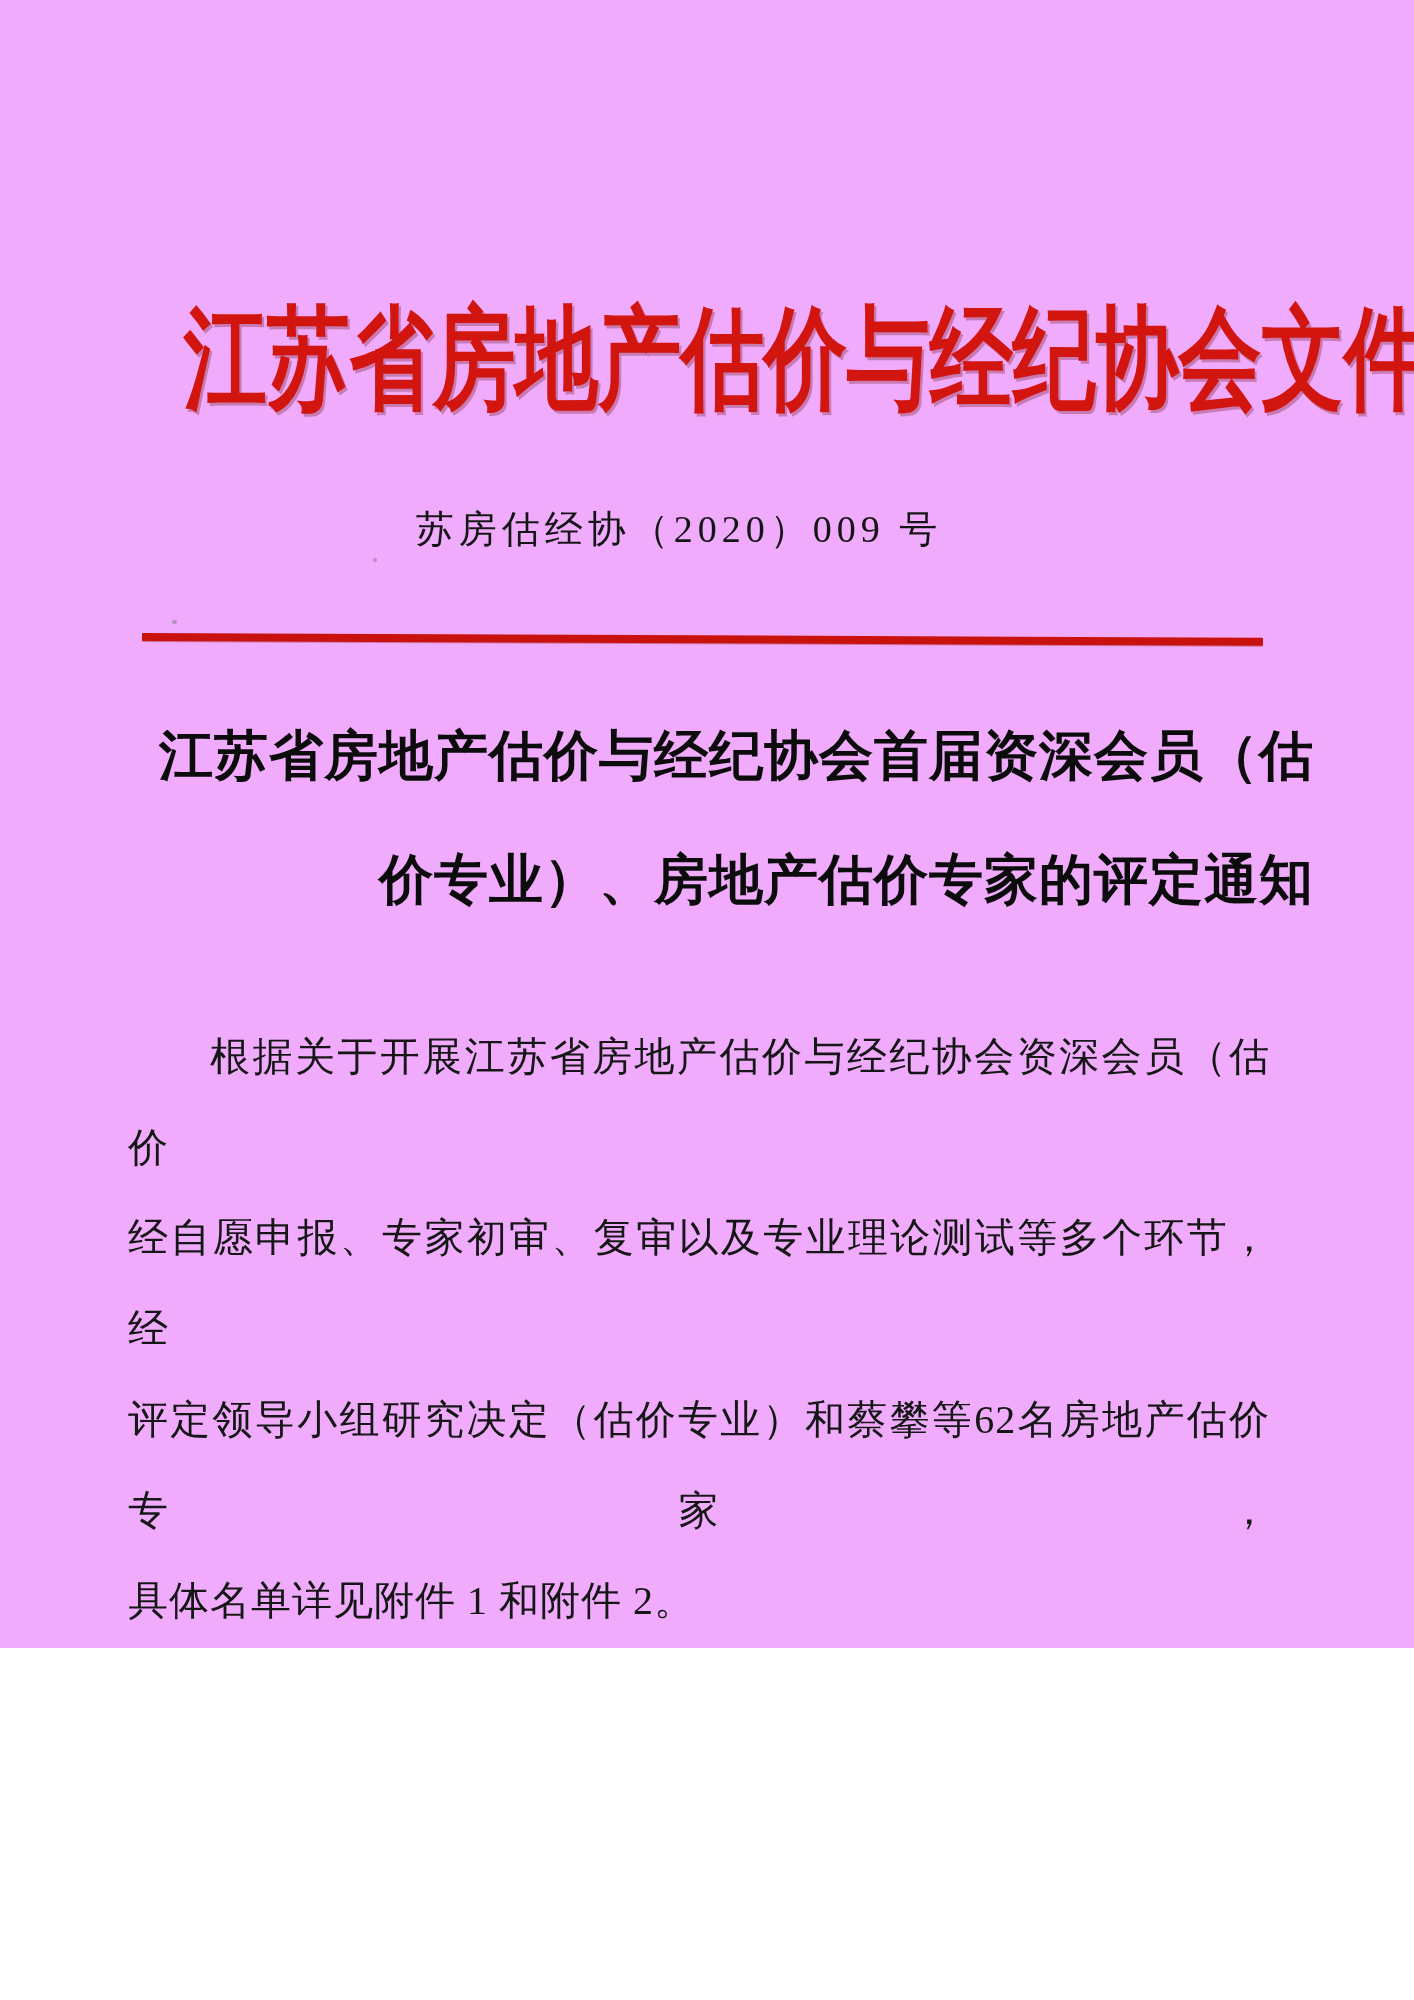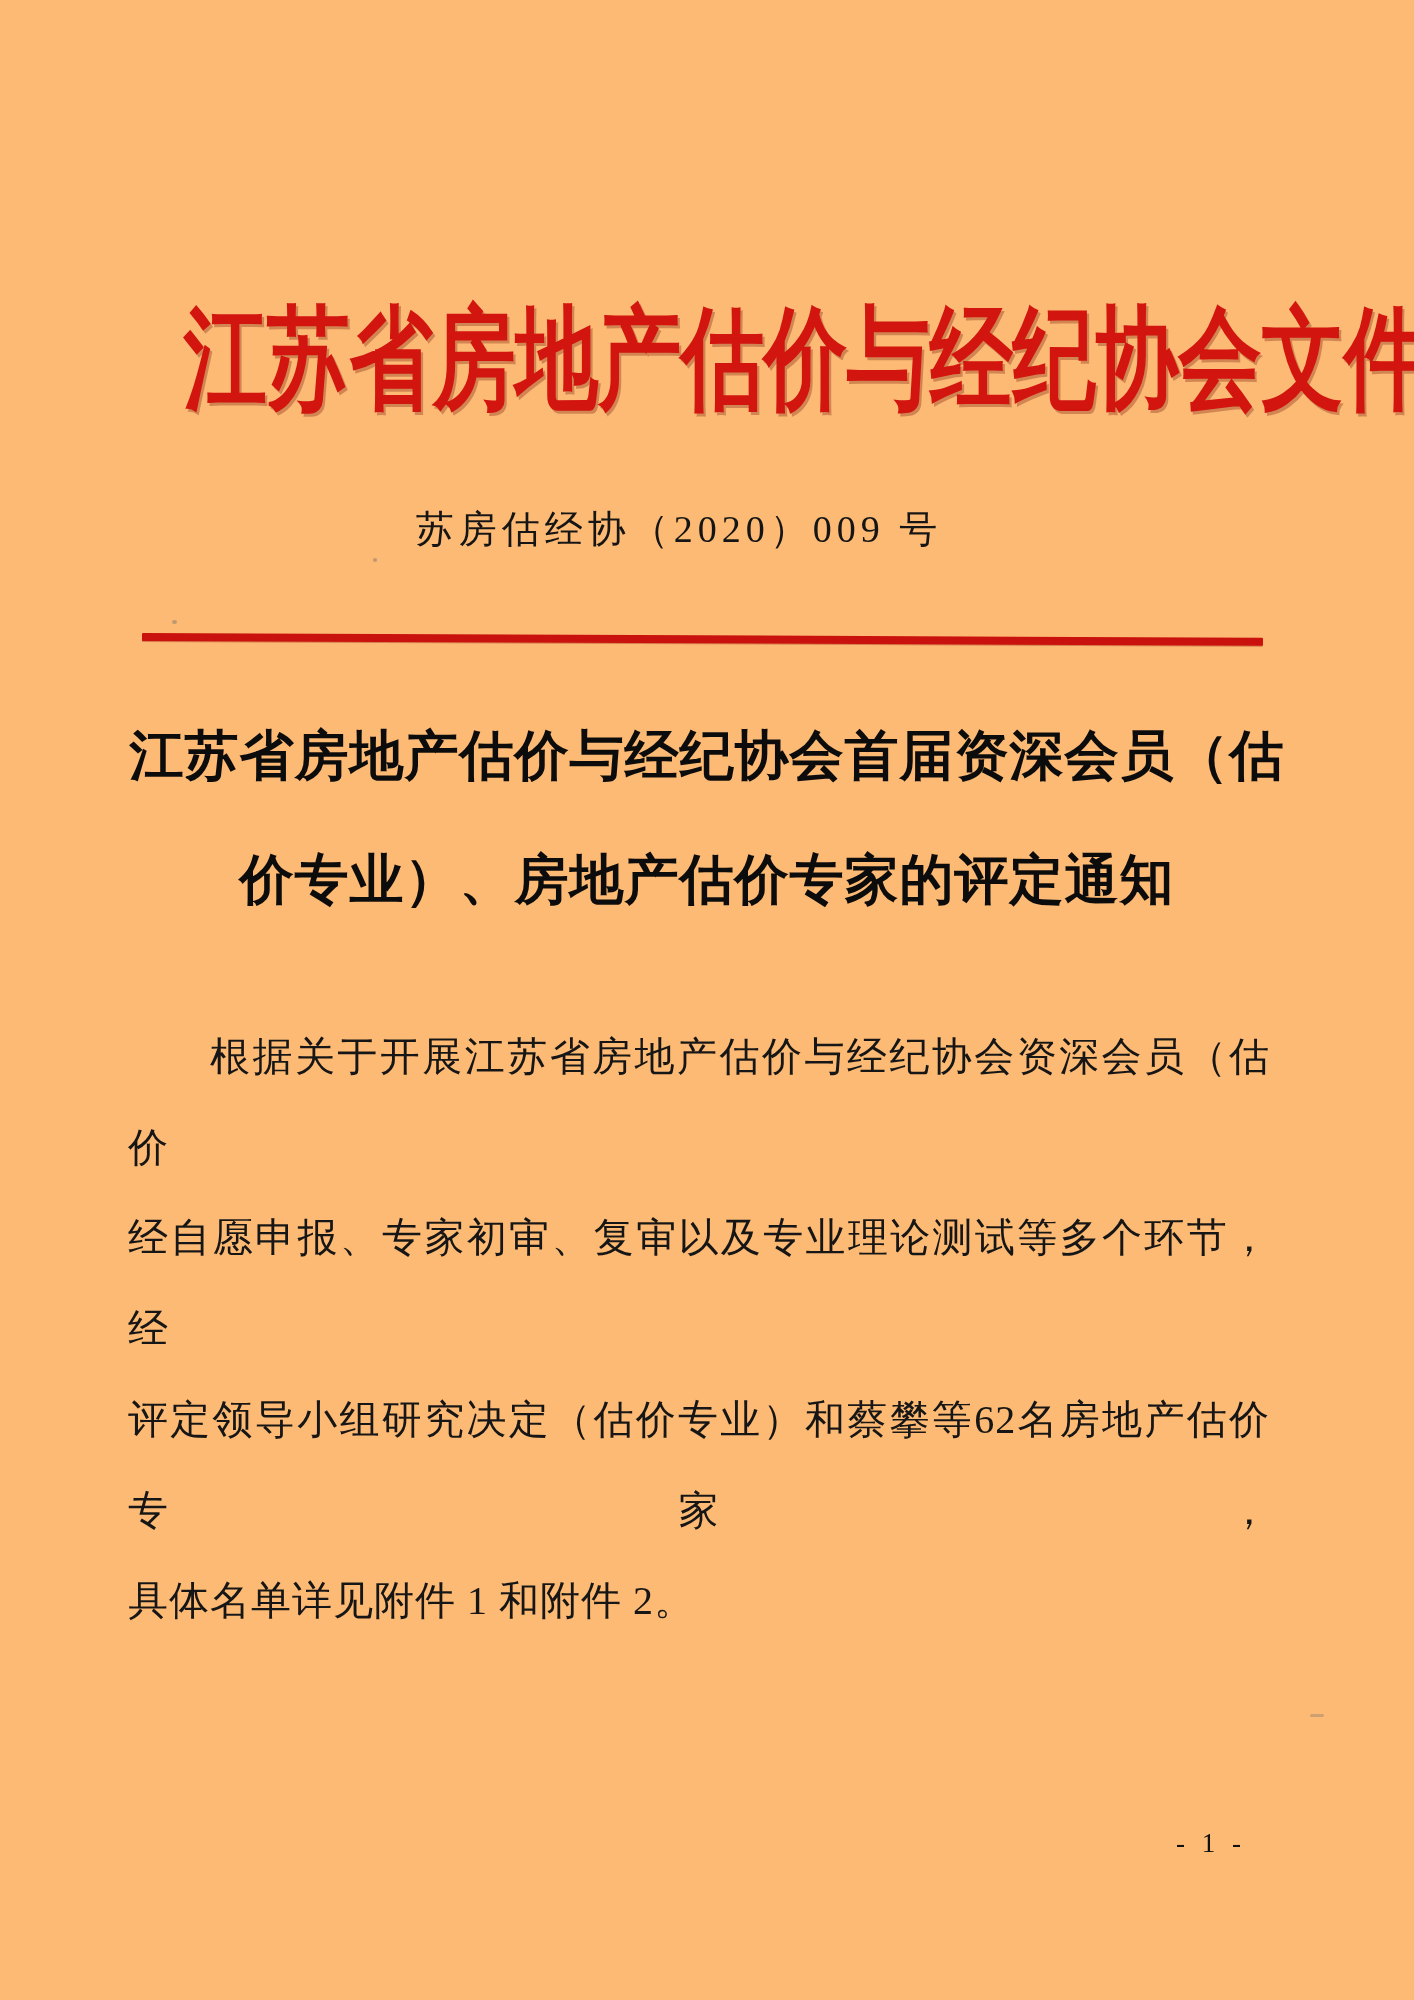--- a/index.html
+++ b/index.html
@@ -1,20 +1,20 @@
 <!DOCTYPE html>
 <html style="--letterhead-red: #d2150f; --divider-red: #c9120d;"><head>
 <meta charset="utf-8">
 <style>
   html, body { margin: 0; padding: 0; background: #ffffff; }
   .page {
     position: relative;
     width: 1414px;
-    height: 2000px;
-    background: #fdba74;
+    height: 1648px;
+    background: #f0abfc;
     overflow: hidden;
     font-family: "Liberation Serif", "DejaVu Serif", serif;
     color: #1a1a1a;
   }
 
   
   .letterhead {
     position: absolute;
     top: 278px;
     left: 0;
@@ -58,21 +58,21 @@
     border-radius: 1px;
     box-shadow: 0 1px 0 rgba(150, 20, 10, 0.35);
   }
 
   
   .doc-title {
     position: absolute;
     top: 694px;
     left: 100px;
     width: 1214px;
-    text-align: center;
+    text-align: right;
     font-size: 54px;
     font-weight: 900;
     line-height: 124px;
     color: #0c0c0c;
     letter-spacing: 1px;
     white-space: nowrap;
     font-family: Liberation Serif, serif;
   }
 
   

